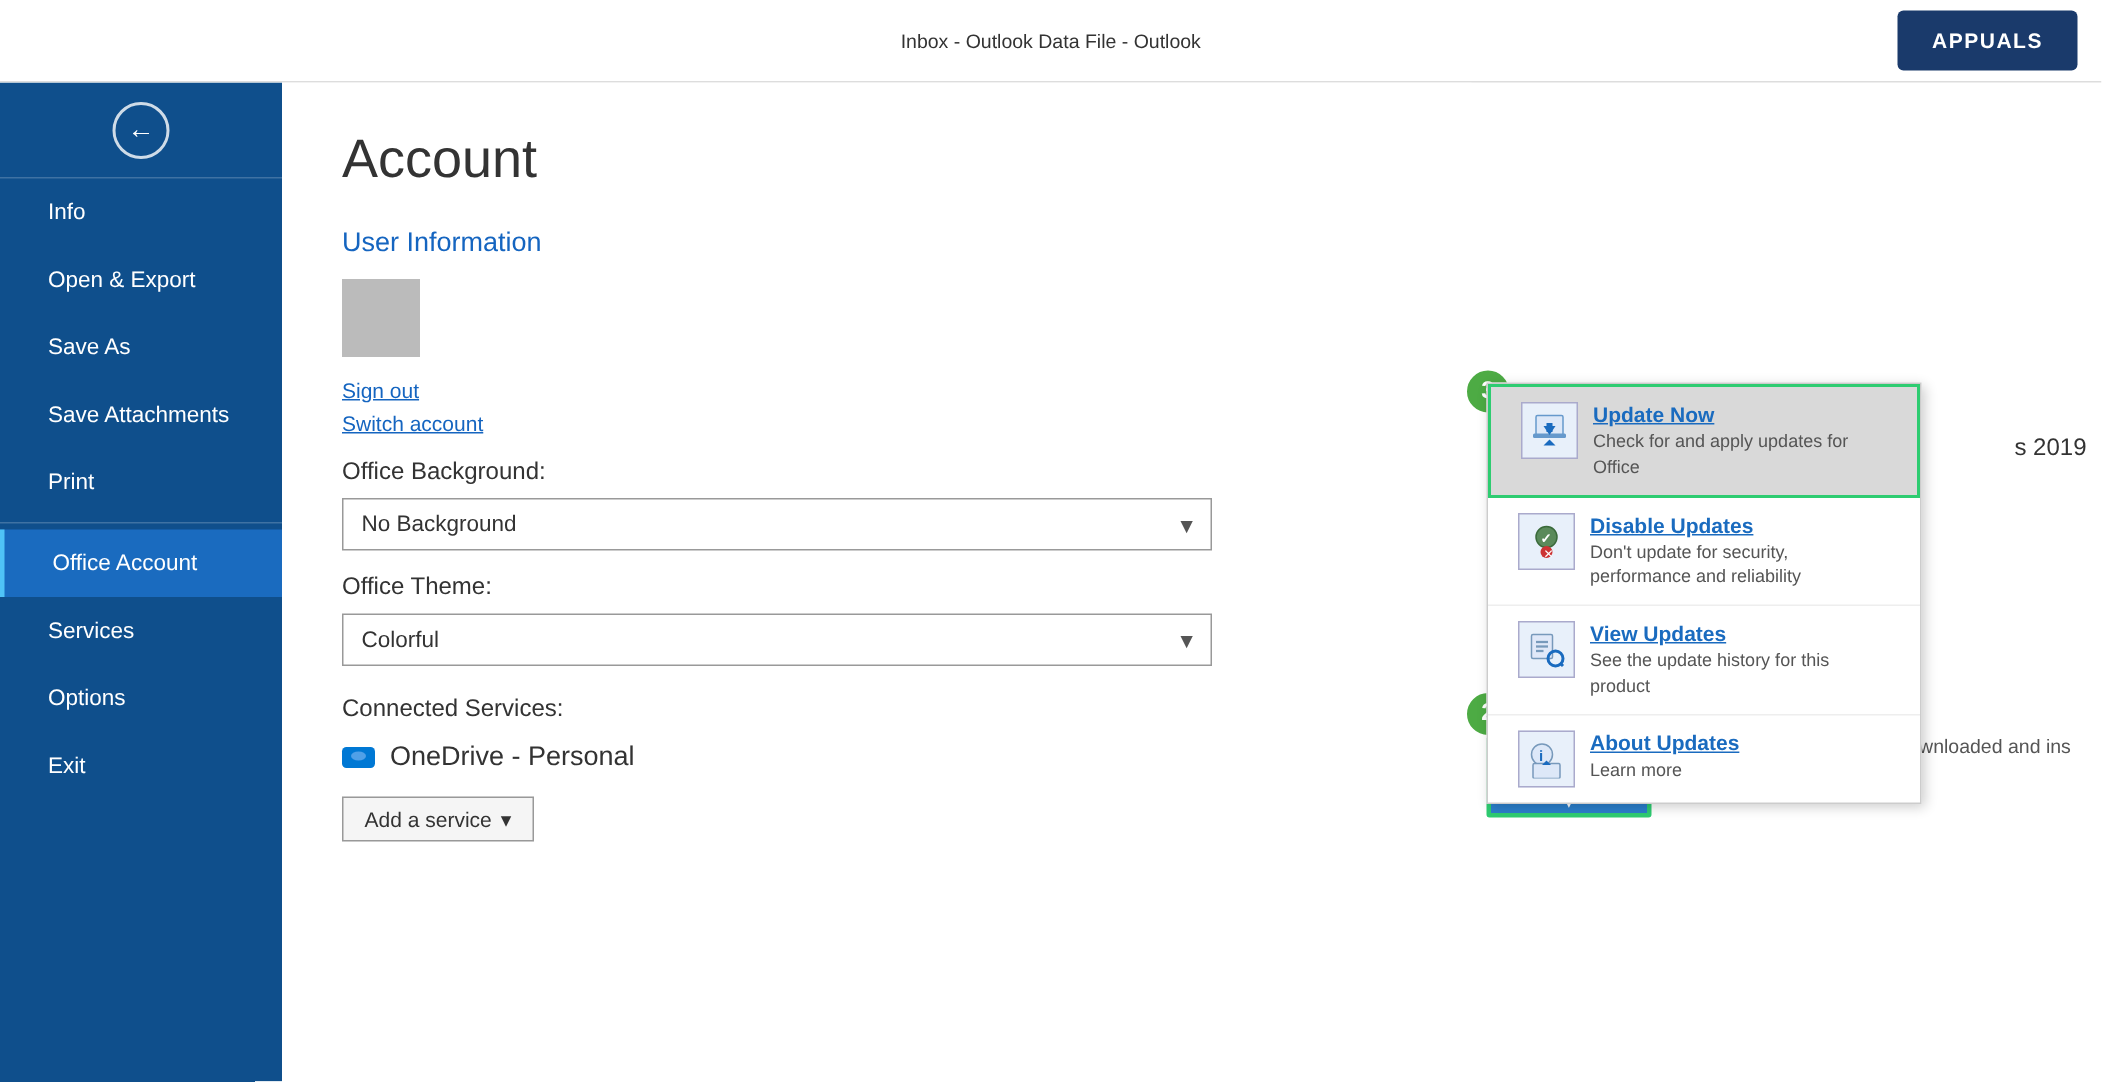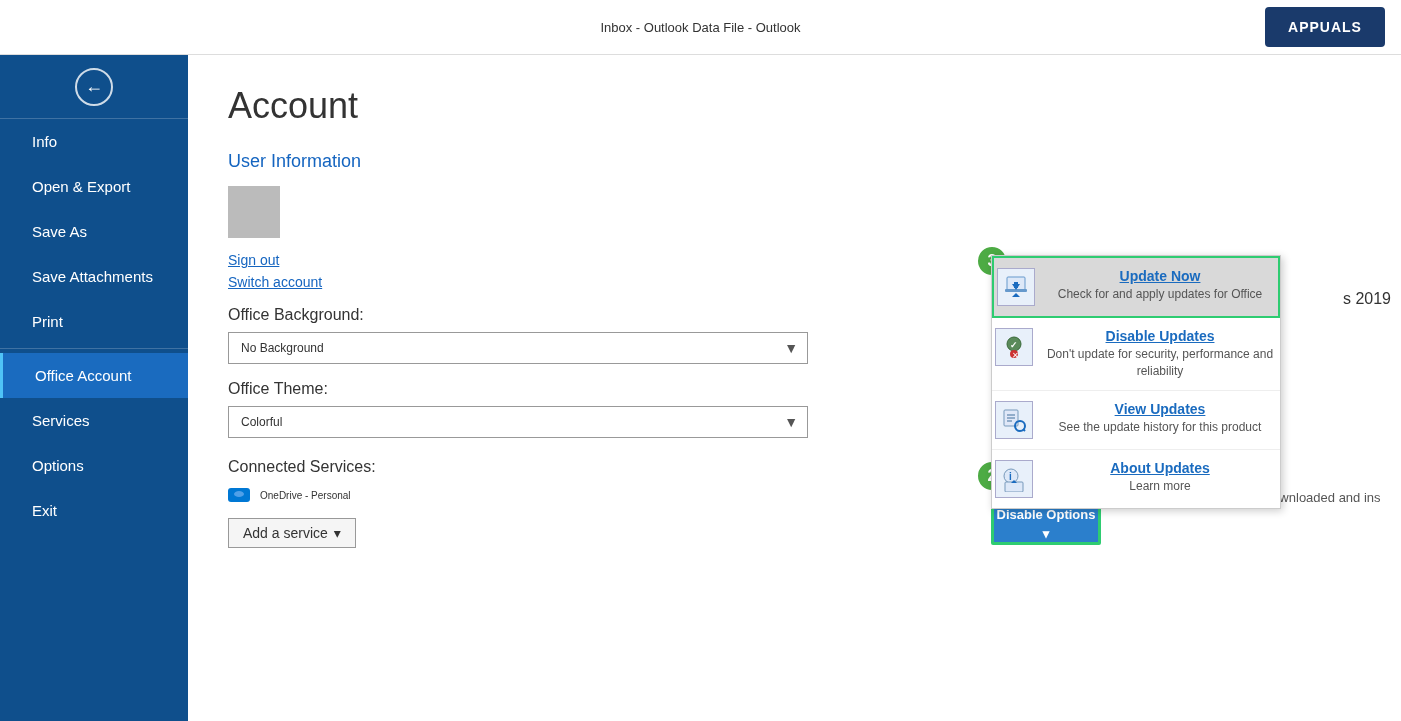--- a/index.html
+++ b/index.html
@@ -129,21 +129,21 @@
       margin-top: 16px;
     }
     .dropdown-wrap {
       position: relative;
       width: 580px;
       margin-bottom: 8px;
     }
     .dropdown-select {
       width: 100%;
       padding: 8px 32px 8px 12px;
-      font-size: 12px;
+      font-size: 15px;
       border: 1px solid #999;
       background: #fff;
       appearance: none;
       color: #333;
       cursor: pointer;
     }
     .dropdown-arrow {
       position: absolute;
       right: 10px;
       top: 50%;
@@ -155,21 +155,21 @@
     .connected-services-title {
       font-size: 16px;
       color: #333;
       margin-top: 20px;
       margin-bottom: 12px;
     }
     .onedrive-row {
       display: flex;
       align-items: center;
       gap: 10px;
-      font-size: 10px;
+      font-size: 18px;
       color: #333;
       margin-bottom: 16px;
     }
     .onedrive-icon {
       width: 22px;
       height: 14px;
       background: #0078d4;
       border-radius: 3px;
       display: flex;
       align-items: center;
@@ -267,27 +267,26 @@
       position: absolute;
       left: 10px;
       top: 200px;
       width: 290px;
       background: #fff;
       border: 1px solid #ccc;
       box-shadow: 2px 2px 8px rgba(0,0,0,0.2);
       z-index: 20;
     }
     .update-dropdown-item {
-      padding: 10px 3px;
+      padding: 10px 20px;
       cursor: pointer;
       border-bottom: 1px solid #eee;
       display: flex;
       align-items: flex-start;
       gap: 10px;
-      text-align: center;
     }
     .update-dropdown-item:last-child { border-bottom: none; }
     .update-dropdown-item.highlighted {
       background: #d9d9d9;
       border: 2px solid #2ecc71;
     }
     .update-dropdown-item .item-icon {
       width: 38px;
       height: 38px;
       flex-shrink: 0;

